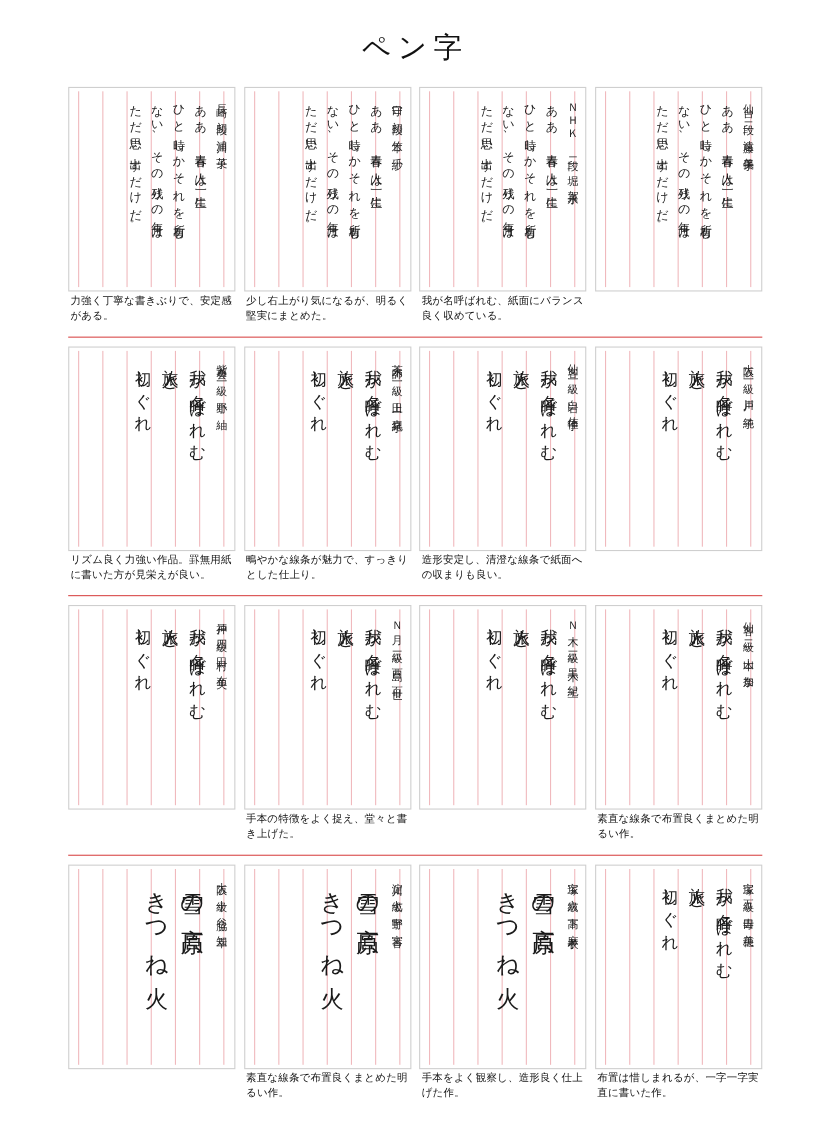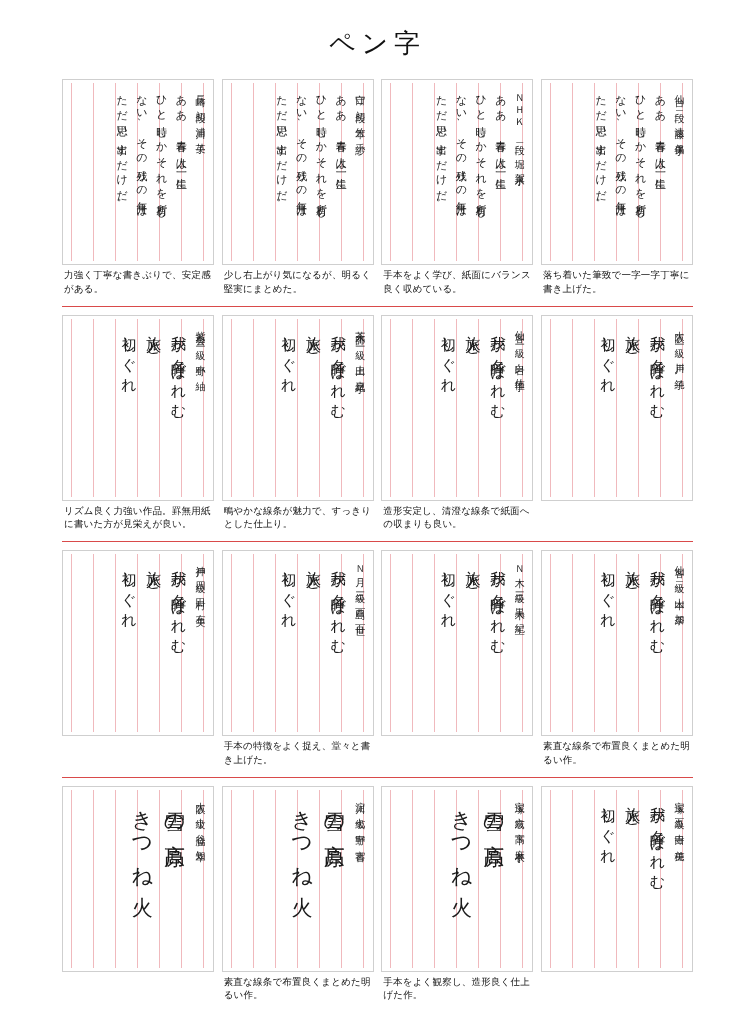--- a/index.html
+++ b/index.html
@@ -95,21 +95,21 @@
     font-size: 10px;
     letter-spacing: 2px;
     color: #222;
     padding-top: 2px;
   }
   .comment {
     font-size: 9.5px;
     line-height: 1.45;
     padding: 3px 2px 4px 2px;
     color: #111;
-    font-family: Liberation Sans, sans-serif;
+    font-family: Liberation Serif, serif;
     letter-spacing: 0.2px;
     min-height: 26px;
   }
   .sep {
     border-bottom: 1px solid #d94a4a;
     margin: 0 0 8px 0;
   }
   .row-block { margin-bottom: 2px; }
 </style>
 </head>
@@ -176,21 +176,21 @@
               <span style="left:140px"></span>
           </div>
           <div class="cols">
             <div class="col meta">ＮＨＫ　二段　堀　賀永子</div>
             <div class="col">ああ　青春　人は一生に</div>
             <div class="col">ひと時しかそれを所有し</div>
             <div class="col">ない、その残りの年月は</div>
             <div class="col">ただ思い出すだけだ。</div>
           </div>
         </div>
-        <div class="comment">手本をよく学び、紙面にバランス良く収めている。</div>
+        <div class="comment">我が名呼ばれむ、紙面にバランス良く収めている。</div>
       </div>
 
       <div class="entry">
         <div class="card">
           <div class="ruled">
             <span style="left:8px"></span>
               <span style="left:30px"></span>
               <span style="left:52px"></span>
               <span style="left:74px"></span>
               <span style="left:96px"></span>
@@ -198,21 +198,20 @@
               <span style="left:140px"></span>
           </div>
           <div class="cols">
             <div class="col meta">仙台　二段　遠藤　美保子</div>
             <div class="col">ああ　青春　人は一生に</div>
             <div class="col">ひと時しかそれを所有し</div>
             <div class="col">ない、その残りの年月は</div>
             <div class="col">ただ思い出すだけだ。</div>
           </div>
         </div>
-        <div class="comment">落ち着いた筆致で一字一字丁寧に書き上げた。</div>
       </div>
     </div>
     <div class="sep"></div>
   </div>
 
   <div class="row-block">
     <div class="grid-row">
       <div class="entry">
         <div class="card">
           <div class="ruled">
@@ -458,16 +457,17 @@
               <span style="left:118px"></span>
               <span style="left:140px"></span>
           </div>
           <div class="cols">
             <div class="col meta">宝塚　五級　寺田　美穂</div>
             <div class="col big">我が名呼ばれむ</div>
             <div class="col big">旅人と</div>
             <div class="col big">初しぐれ</div>
           </div>
         </div>
+        <div class="comment">布置は惜しまれるが、一字一字実直に書いた作。</div>
       </div>
     </div>
   </div>
 </div>
 
 </body></html>

